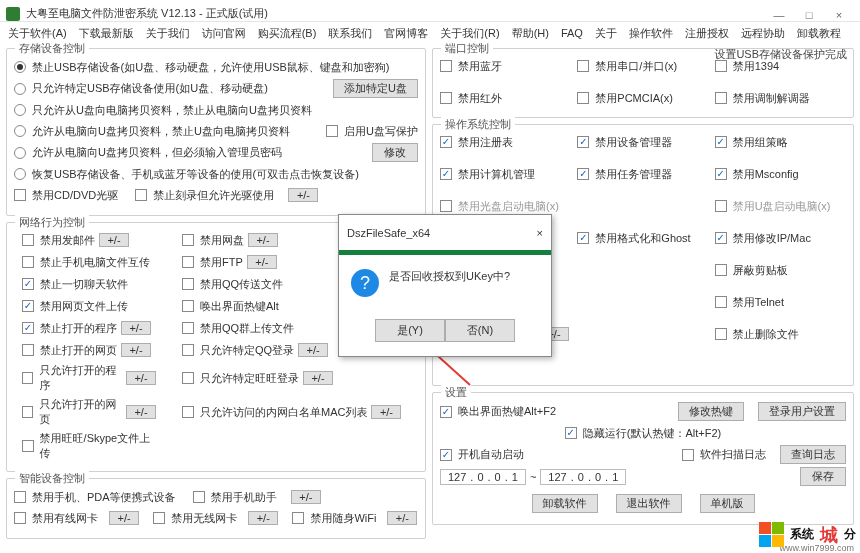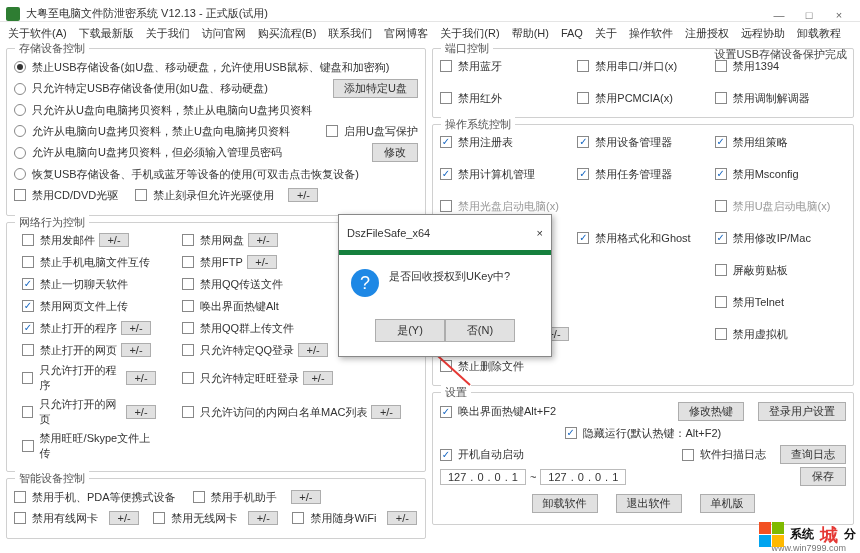--- a/index.html
+++ b/index.html
@@ -305,24 +305,20 @@
             <span>禁用Telnet</span>
           </div>
           <div class="row">
             <span class="cb on"></span>
             <span>禁用局域网通讯</span> 
             <span class="btn btn-sm">+/-</span>
           </div>
           <div class="row"></div>
           <div class="row">
             <span class="cb"></span>
-            <span>禁用虚拟机</span>
-          </div>
-          <div class="row">
-            <span class="cb"></span>
             <span>禁止删除文件</span>
           </div>
           <div class="row"></div>
           <div class="row"></div>
         </div>
     </div>
 
     <div class="group" style="border-top:1px solid #d0d0d0">
       <div class="legend">设置</div>
       <div class="row"><span class="cb on"></span><span>唤出界面热键Alt+F2</span><span style="flex:1"></span><span class="btn">修改热键</span>&nbsp;&nbsp;<span class="btn">登录用户设置</span></div>
@@ -374,13 +370,13 @@
   <div class="logo" style="display:grid;grid-template-columns:12px 12px;gap:1px">
     <div class="sq s1"></div>
       <div class="sq s2"></div>
       <div class="sq s3"></div>
       <div class="sq s4"></div>
   </div>
   <span class="t1">系统</span>
     <span class="t2">城</span>
     <span class="t1">分</span>
 </div>
-<div style="position:absolute;right:14px;bottom:0;font-size:9px;color:#777">www.win7999.com</div>
+<div style="position:absolute;right:6px;bottom:0;font-size:9px;color:#777">www.win7999.com</div>
 
 </body></html>

